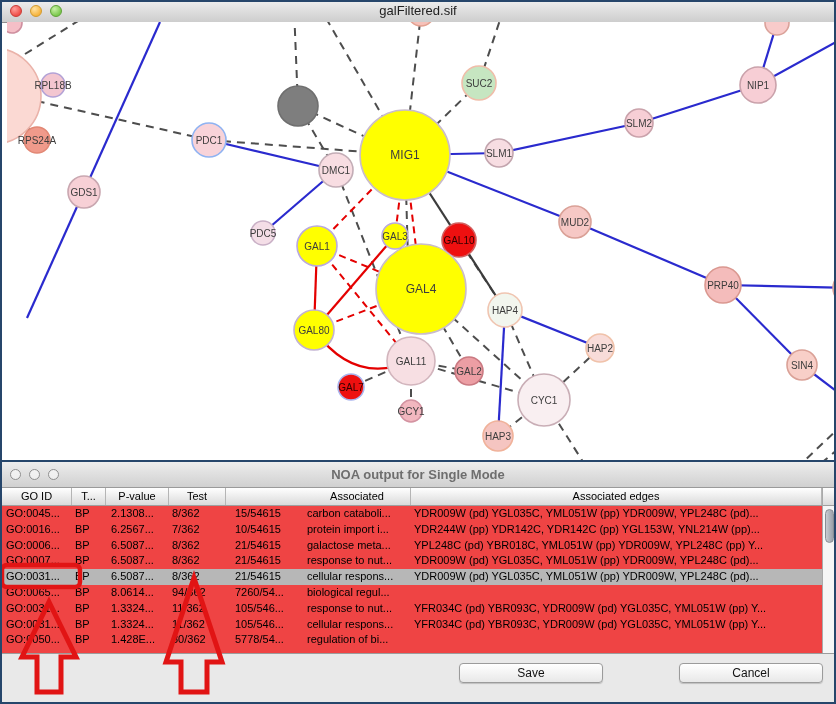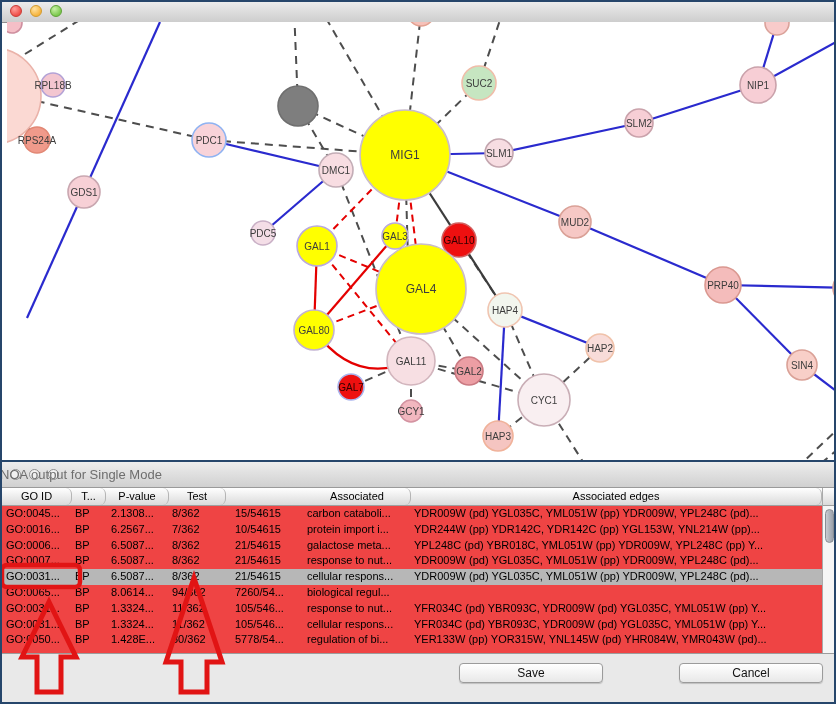--- a/index.html
+++ b/index.html
@@ -17,29 +17,29 @@
   .tl.red{background:radial-gradient(circle at 35% 30%,#ff9f9a,#ef4f49 70%);border:1px solid #ca3a34;}
   .tl.yellow{background:radial-gradient(circle at 35% 30%,#ffe2a0,#f6b43e 70%);border:1px solid #d29a2c;}
   .tl.green{background:radial-gradient(circle at 35% 30%,#c8f0a6,#7cc94e 70%);border:1px solid #5ea236;}
   .canvas{position:absolute;left:7px;top:22px;width:836px;height:438px;background:#fff;overflow:hidden;}
 
   
   .noa{position:absolute;left:0;top:460px;width:836px;height:244px;background:#fff;
        border-top:2px solid #26466b;box-sizing:border-box;}
   .noa-titlebar{position:absolute;left:0;top:0;width:836px;height:26px;
                 background:linear-gradient(#ededed,#d0d0d0);border-bottom:1px solid #9a9a9a;box-sizing:border-box;}
-  .noa-titlebar .title{position:absolute;left:0;right:0;top:5px;text-align:left;
-                       font-size:13px;font-weight:400;color:#6e6e6e;}
+  .noa-titlebar .title{position:absolute;left:0;right:0;top:5px;text-align:center;
+                       font-size:13px;font-weight:700;color:#6e6e6e;}
   .ghost-circles{position:absolute;left:10px;top:7px;display:flex;gap:8px;}
   .gc{width:11px;height:11px;border-radius:50%;border:1.3px solid #8f8f8f;
       background:rgba(255,255,255,.55);box-sizing:border-box;}
   .thead{position:absolute;left:0;top:26px;width:822px;height:18px;display:flex;padding-left:2px;
          background:linear-gradient(#ffffff,#dadada);border-bottom:1px solid #9f9f9f;box-sizing:border-box;}
   .th{font-size:11px;color:#000;text-align:center;line-height:17px;border-right:1px solid #b5b5b5;
-      box-sizing:border-box;flex-shrink:0;overflow:hidden;white-space:nowrap;border-radius:6px;}
+      box-sizing:border-box;flex-shrink:0;overflow:hidden;white-space:nowrap;}
   .tbody{position:absolute;left:0;top:44px;width:822px;height:147px;background:#ef4444;overflow:hidden;padding-left:2px;box-sizing:border-box;}
   .trow{display:flex;height:15.8px;line-height:15.8px;white-space:nowrap;}
   .trow.selected{background:#b7b7b7;}
   .td{font-size:11px;color:#000;box-sizing:border-box;flex-shrink:0;overflow:hidden;white-space:nowrap;}
   .sbar{position:absolute;left:822px;top:26px;width:14px;height:165px;background:#f6f6f6;
         border-left:1px solid #aaaaaa;box-sizing:border-box;}
   .sbar .stub{position:absolute;left:0;top:0;width:100%;height:18px;border-bottom:1px solid #9f9f9f;
               background:linear-gradient(#ffffff,#dadada);box-sizing:border-box;}
   .sbar .thumb{position:absolute;left:2px;top:21px;width:9px;height:34px;border-radius:5px;
                background:linear-gradient(90deg,#c7cbd1,#9aa0a9);border:1px solid #888d94;box-sizing:border-box;}
@@ -60,20 +60,21 @@
 
 <div class="stage">
 
   <div>
     <div class="titlebar">
       <div class="traffic">
         <span class="tl red"></span>
         <span class="tl yellow"></span>
         <span class="tl green"></span>
       </div>
+      <div class="title">galFiltered.sif</div>
     </div>
     <div class="canvas">
       <svg id="net-svg" width="836" height="438" viewBox="0 22 836 438">
           <line x1="153" y1="22" x2="20" y2="318" fill="none" stroke="#2a2ace" stroke-width="2.2"></line>
           <line x1="202" y1="140" x2="329" y2="170" fill="none" stroke="#2a2ace" stroke-width="2.2"></line>
           <line x1="329" y1="170" x2="256" y2="233" fill="none" stroke="#2a2ace" stroke-width="2.2"></line>
           <line x1="398" y1="155" x2="492" y2="153" fill="none" stroke="#2a2ace" stroke-width="2.2"></line>
           <line x1="492" y1="153" x2="632" y2="123" fill="none" stroke="#2a2ace" stroke-width="2.2"></line>
           <line x1="632" y1="123" x2="751" y2="85" fill="none" stroke="#2a2ace" stroke-width="2.2"></line>
           <line x1="751" y1="85" x2="770" y2="23" fill="none" stroke="#2a2ace" stroke-width="2.2"></line>
@@ -278,21 +279,20 @@
           <div class="td" style="width: 107px; padding-left: 3px;">cellular respons...</div>
           <div class="td" style="width: 411px; padding-left: 3px;">YFR034C (pd) YBR093C, YDR009W (pd) YGL035C, YML051W (pp) Y...</div>
         </div>
         <div class="trow">
           <div class="td" style="width: 70px; padding-left: 4px;">GO:0050...</div>
           <div class="td" style="width: 34px; padding-left: 3px;">BP</div>
           <div class="td" style="width: 63px; padding-left: 5px;">1.428E...</div>
           <div class="td" style="width: 57px; padding-left: 3px;">80/362</div>
           <div class="td" style="width: 78px; padding-left: 9px;">5778/54...</div>
           <div class="td" style="width: 107px; padding-left: 3px;">regulation of bi...</div>
-          <div class="td" style="width: 411px; padding-left: 3px;">YER133W (pp) YOR315W, YNL145W (pd) YHR084W, YMR043W (pd)...</div>
         </div>
       </div>
     <div class="sbar">
       <div class="stub"></div>
       <div class="thumb"></div>
     </div>
     <div class="btn-panel">
       <div class="btn save">Save</div>
       <div class="btn cancel">Cancel</div>
     </div>

